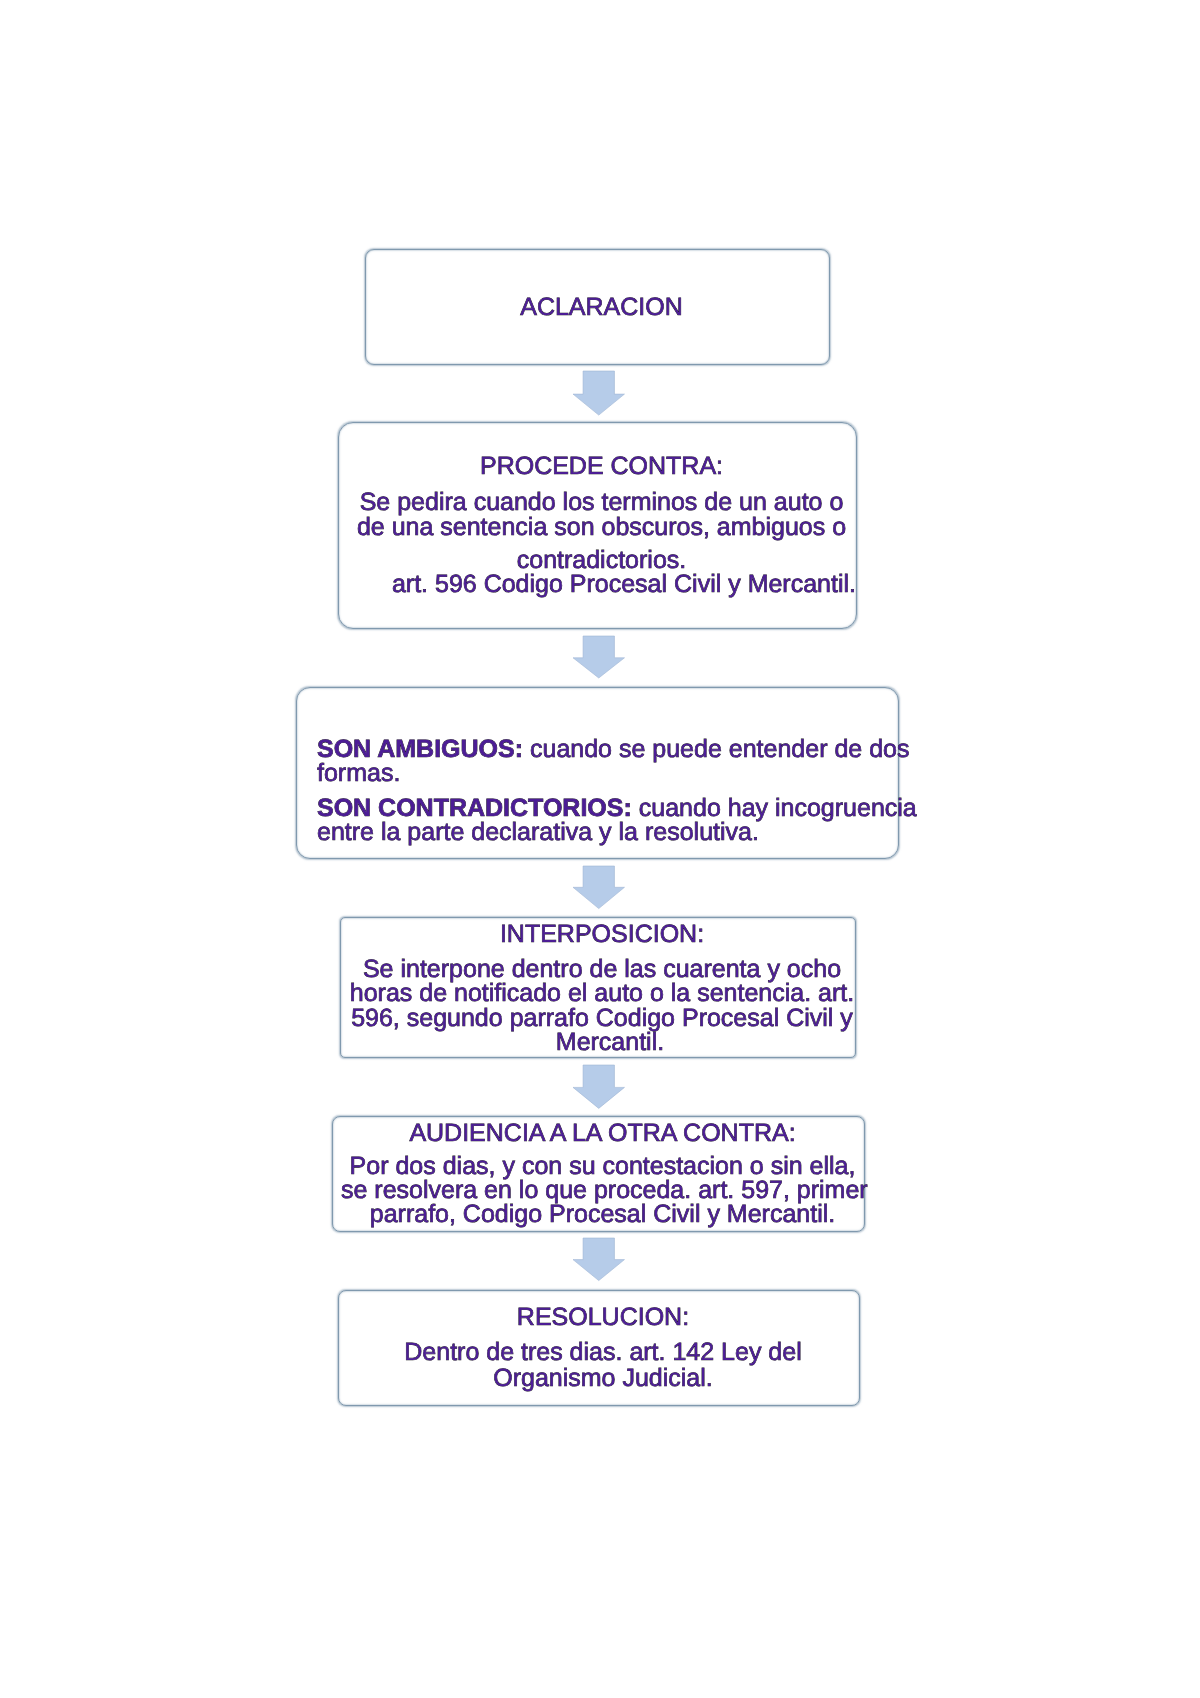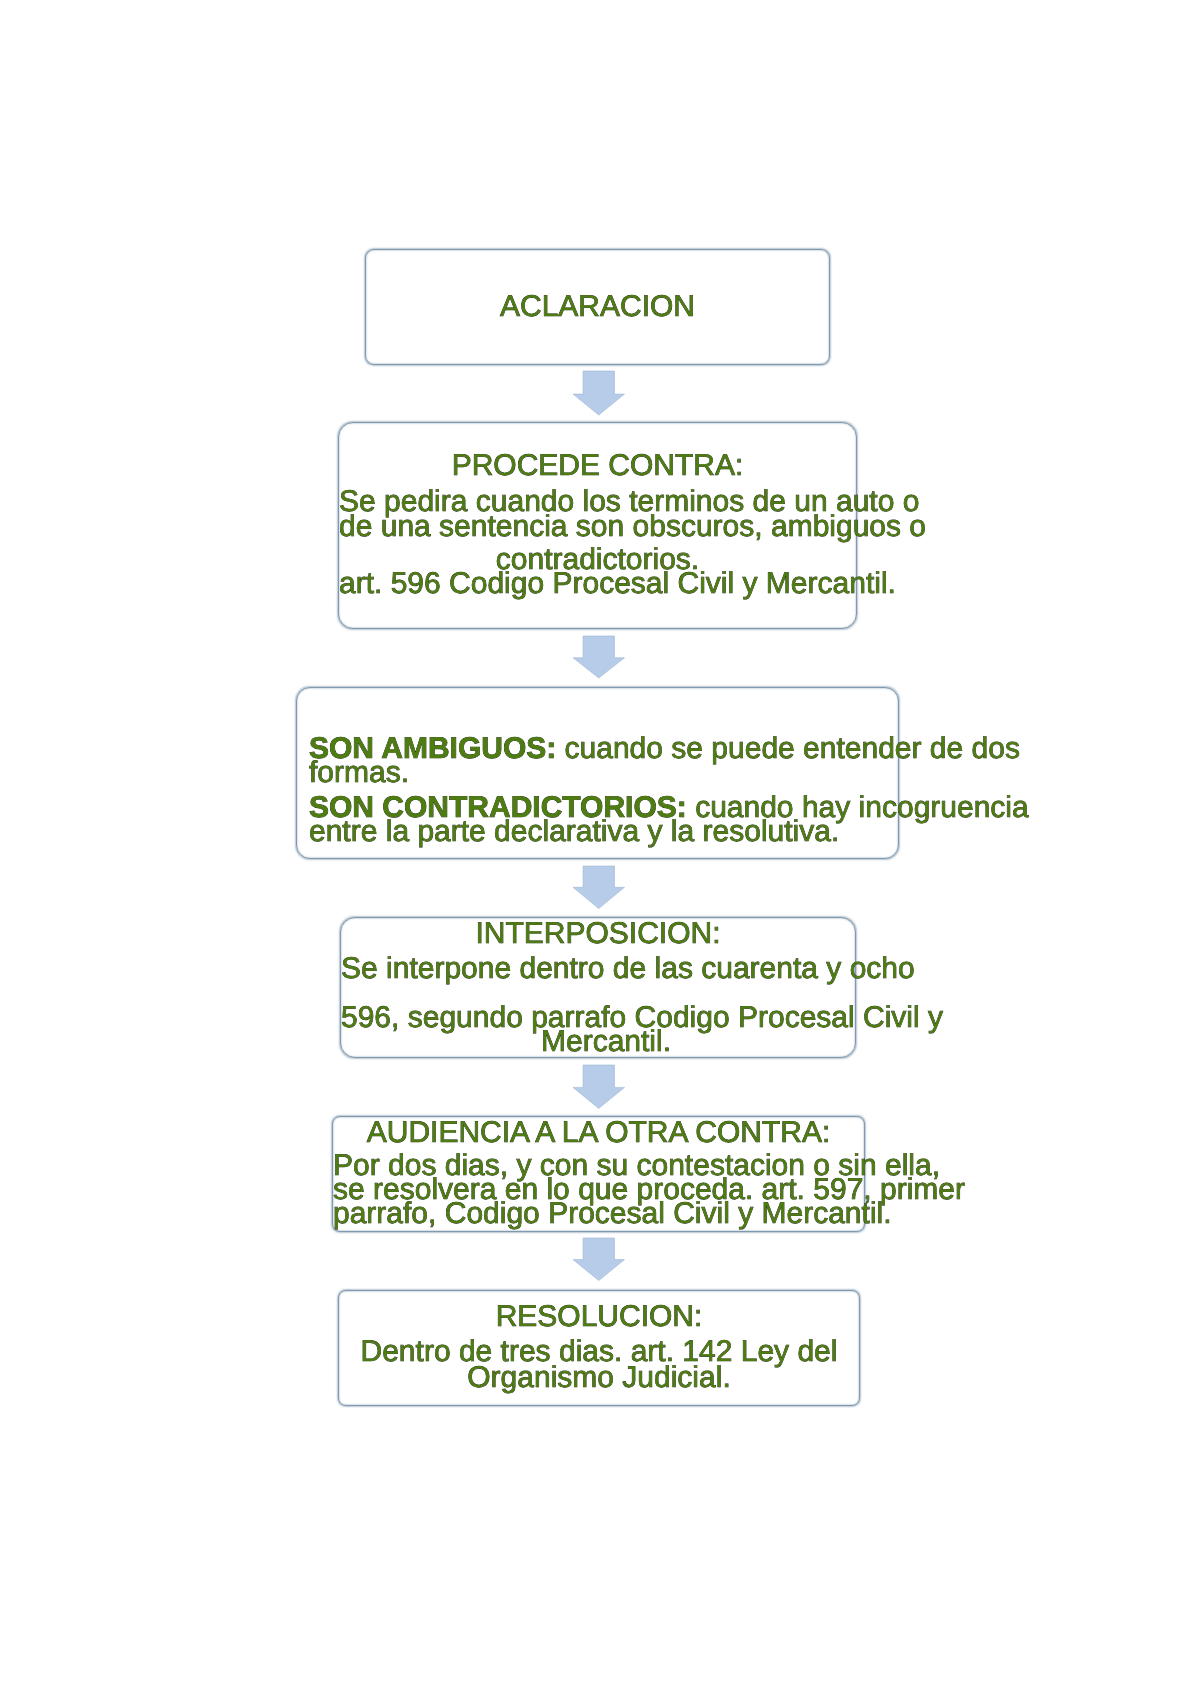--- a/index.html
+++ b/index.html
@@ -5,51 +5,52 @@
   html,body{margin:0;padding:0;background:#fff;}
   body{width:1200px;height:1698px;overflow:hidden;
        font-family:"Liberation Sans",sans-serif;
        -webkit-font-smoothing:antialiased;
        text-rendering:geometricPrecision;}
   .page{position:relative;width:1200px;height:1698px;background:#fff;}
   .node{position:absolute;box-sizing:border-box;background:#fff;
         border:1.7px solid #8099ae;
         box-shadow:0 0 1.6px 0.4px rgba(126,151,173,0.55),
                    inset 0 0 1.6px 0.4px rgba(126,151,173,0.55);}
-  .tline{position:absolute;font-size:30px;line-height:24.0px;color:#4d7c0f;
+  .tline{position:absolute;font-size:25px;line-height:24.0px;color:#4c1d95;
          white-space:nowrap;-webkit-text-stroke:0.68px #141414;paint-order:stroke fill;
-         filter:blur(0.55px);}
+         filter:blur(0.55px);padding-left:8px;}
   .definition b{font-weight:700;}
   .arrow{position:absolute;overflow:visible;filter:blur(0.6px);}
   .ink{position:absolute;inset:0;}
 </style>
 </head>
 <body>
 
 <div class="page">
 <div class="ink">
 <div class="node" style="left:365px;top:249px;width:465px;height:116px;border-radius:9px;">
   <div class="tline heading" style="top:44.90px;left:0;right:0;text-align:center;">ACLARACION</div>
 </div>
 <div class="node" style="left:338px;top:422px;width:519px;height:207px;border-radius:15px;">
   <div class="tline heading" style="top:31.20px;left:0;right:0;text-align:center;">PROCEDE CONTRA:</div>
   <div class="tline body" style="top:67.10px;left:0;right:0;text-align:center;">Se pedira cuando los terminos de un auto o</div>
   <div class="tline body" style="top:91.90px;left:0;right:0;text-align:center;">de una sentencia son obscuros, ambiguos o</div>
   <div class="tline body" style="top:117.10px;left:0;right:0;text-align:center;margin-top:8px;">contradictorios.</div>
-  <div class="tline body" style="top:149.20px;left:0;right:0;text-align:center;">art. 596 Codigo Procesal Civil y Mercantil.</div>
+  <div class="tline body" style="top:149.20px;left:0;right:0;text-align:right;">art. 596 Codigo Procesal Civil y Mercantil.</div>
 </div>
 <div class="node" style="left:296px;top:687px;width:603px;height:172px;border-radius:14px;">
   <div class="tline definition" style="top:48.70px;left:12px;text-align:left;"><b>SON AMBIGUOS:</b><span> cuando se puede entender de dos</span></div>
   <div class="tline definition" style="top:73.20px;left:12px;text-align:left;">formas.</div>
   <div class="tline definition" style="top:107.50px;left:12px;text-align:left;"><b>SON CONTRADICTORIOS:</b><span> cuando hay incogruencia</span></div>
   <div class="tline definition" style="top:131.90px;left:12px;text-align:left;">entre la parte declarativa y la resolutiva.</div>
 </div>
-<div class="node" style="left:340px;top:917px;width:516px;height:141px;border-radius:15px;">
+<div class="node" style="left:340px;top:917px;width:516px;height:141px;border-radius:5px;">
   <div class="tline heading" style="top:3.70px;left:0;right:0;text-align:center;">INTERPOSICION:</div>
   <div class="tline body" style="top:38.50px;left:0;right:0;text-align:center;">Se interpone dentro de las cuarenta y ocho</div>
+  <div class="tline body" style="top:63.00px;left:0;right:0;text-align:center;">horas de notificado el auto o la sentencia. art.</div>
   <div class="tline body" style="top:87.50px;left:0;right:0;text-align:center;">596, segundo parrafo Codigo Procesal Civil y</div>
   <div class="tline body" style="top:112.20px;left:16px;right:0;text-align:center;">Mercantil.</div>
 </div>
 <div class="node" style="left:332px;top:1116px;width:533px;height:116px;border-radius:8px;">
   <div class="tline heading" style="top:3.60px;left:0;right:0;text-align:center;">AUDIENCIA A LA OTRA CONTRA:</div>
   <div class="tline body" style="top:36.90px;left:0;right:0;text-align:center;">Por dos dias, y con su contestacion o sin ella,</div>
   <div class="tline body" style="top:60.80px;left:0;right:0;text-align:center;">se resolvera en lo que proceda. art. 597, primer</div>
   <div class="tline body" style="top:85.00px;left:0;right:0;text-align:center;">parrafo, Codigo Procesal Civil y Mercantil.</div>
 </div>
 <div class="node" style="left:338px;top:1290px;width:522px;height:116px;border-radius:8px;">

